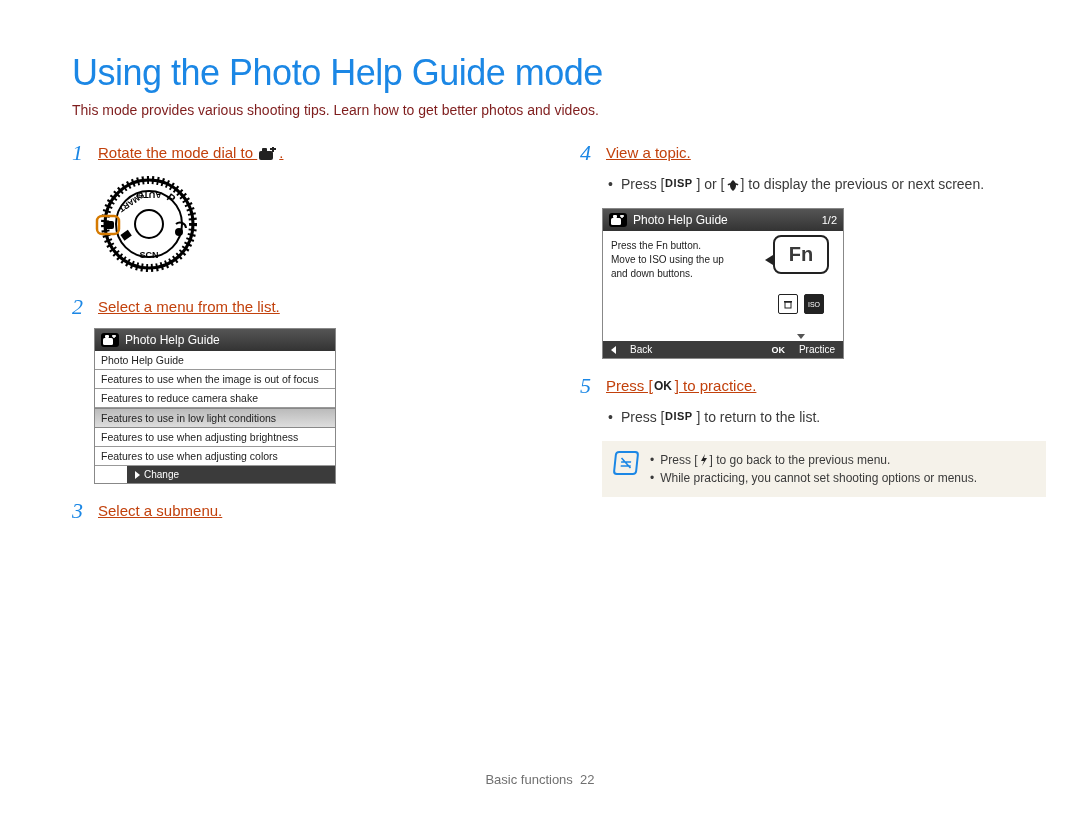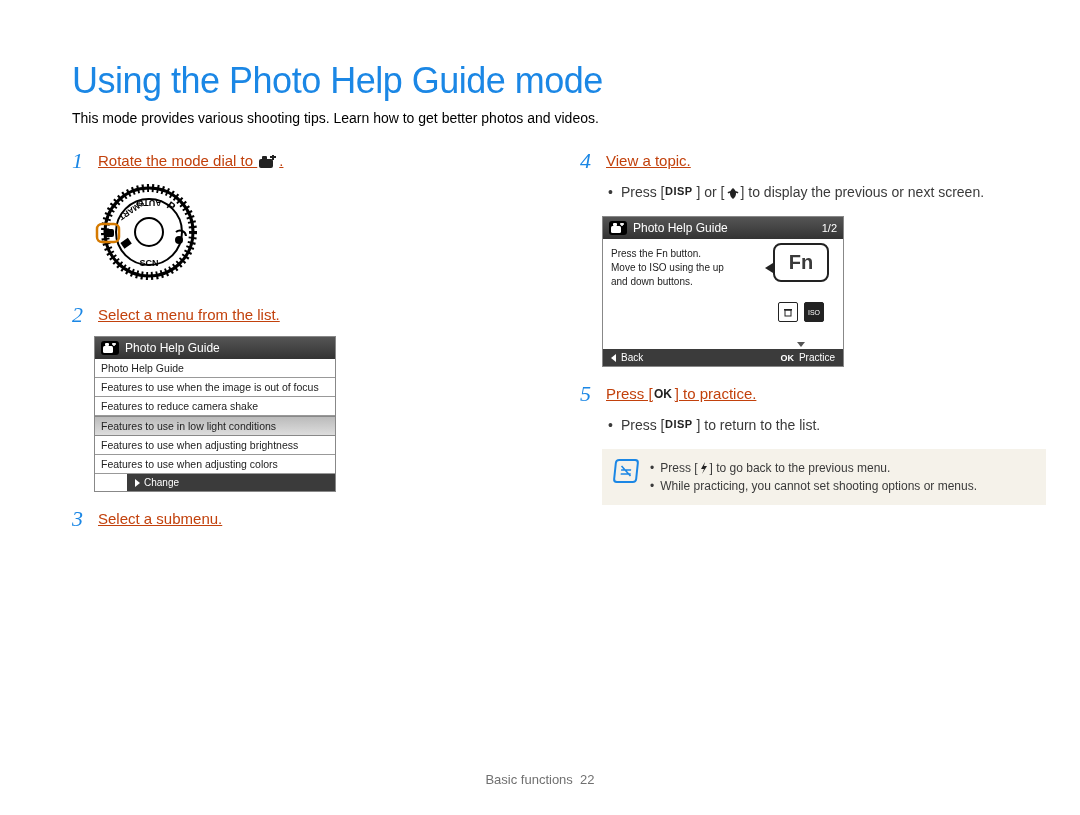--- a/index.html
+++ b/index.html
@@ -14,26 +14,26 @@
     box-sizing: border-box;
   }
   .page {
     padding: 52px 60px 40px 72px;
   }
   .title {
     font-size: 36px;
     font-weight: 300;
     color: #1b87e5;
     letter-spacing: -0.5px;
-    margin: 8px 0 8px 0;
+    margin: 0 0 8px 0;
     font-stretch: condensed;
   }
   .subtitle {
     font-size: 14px;
-    color: #000000;
+    color: #7f1d1d;
     margin: 0 0 24px 0;
     font-weight: 300;
   }
   .columns {
     display: flex;
     gap: 80px;
   }
   .col {
     flex: 1;
     max-width: 440px;
@@ -155,21 +155,21 @@
     width:0;height:0;border-top:5px solid transparent;border-bottom:5px solid transparent;border-right:8px solid #222;
   }
   .mini-icons { display:flex; gap:6px; }
   .mini-ic { width:18px;height:18px;border:1px solid #222;background:#222;color:#fff;font-size:7px;display:flex;align-items:center;justify-content:center;border-radius:2px;}
   .mini-ic.light{background:#fff;color:#222;}
   .page-ind { font-size:11px; position:absolute; right:6px; }
   .lcd2-footer {
     background:#3b3b3b;color:#fff;font-size:10px;padding:3px 8px;
     display:flex; justify-content:space-between; align-items:center;
   }
-  .lcd2-footer .left-part, .lcd2-footer .right-part { display:flex; align-items:center; gap:5px;text-align:right;}
+  .lcd2-footer .left-part, .lcd2-footer .right-part { display:flex; align-items:center; gap:14px;text-align:right;}
   .tri-left {display:inline-block;width:0;height:0;border-top:4px solid transparent;border-bottom:4px solid transparent;border-right:5px solid #fff;}
   .chev-down {width:0;height:0;border-left:4px solid transparent;border-right:4px solid transparent;border-top:5px solid #555;margin:0 auto 2px;}
 
   .note-box {
     background:#f5f2ea;
     display:flex;
     gap:12px;
     padding:10px 12px;
     margin: 8px 0 0 22px;
     width: 420px;

